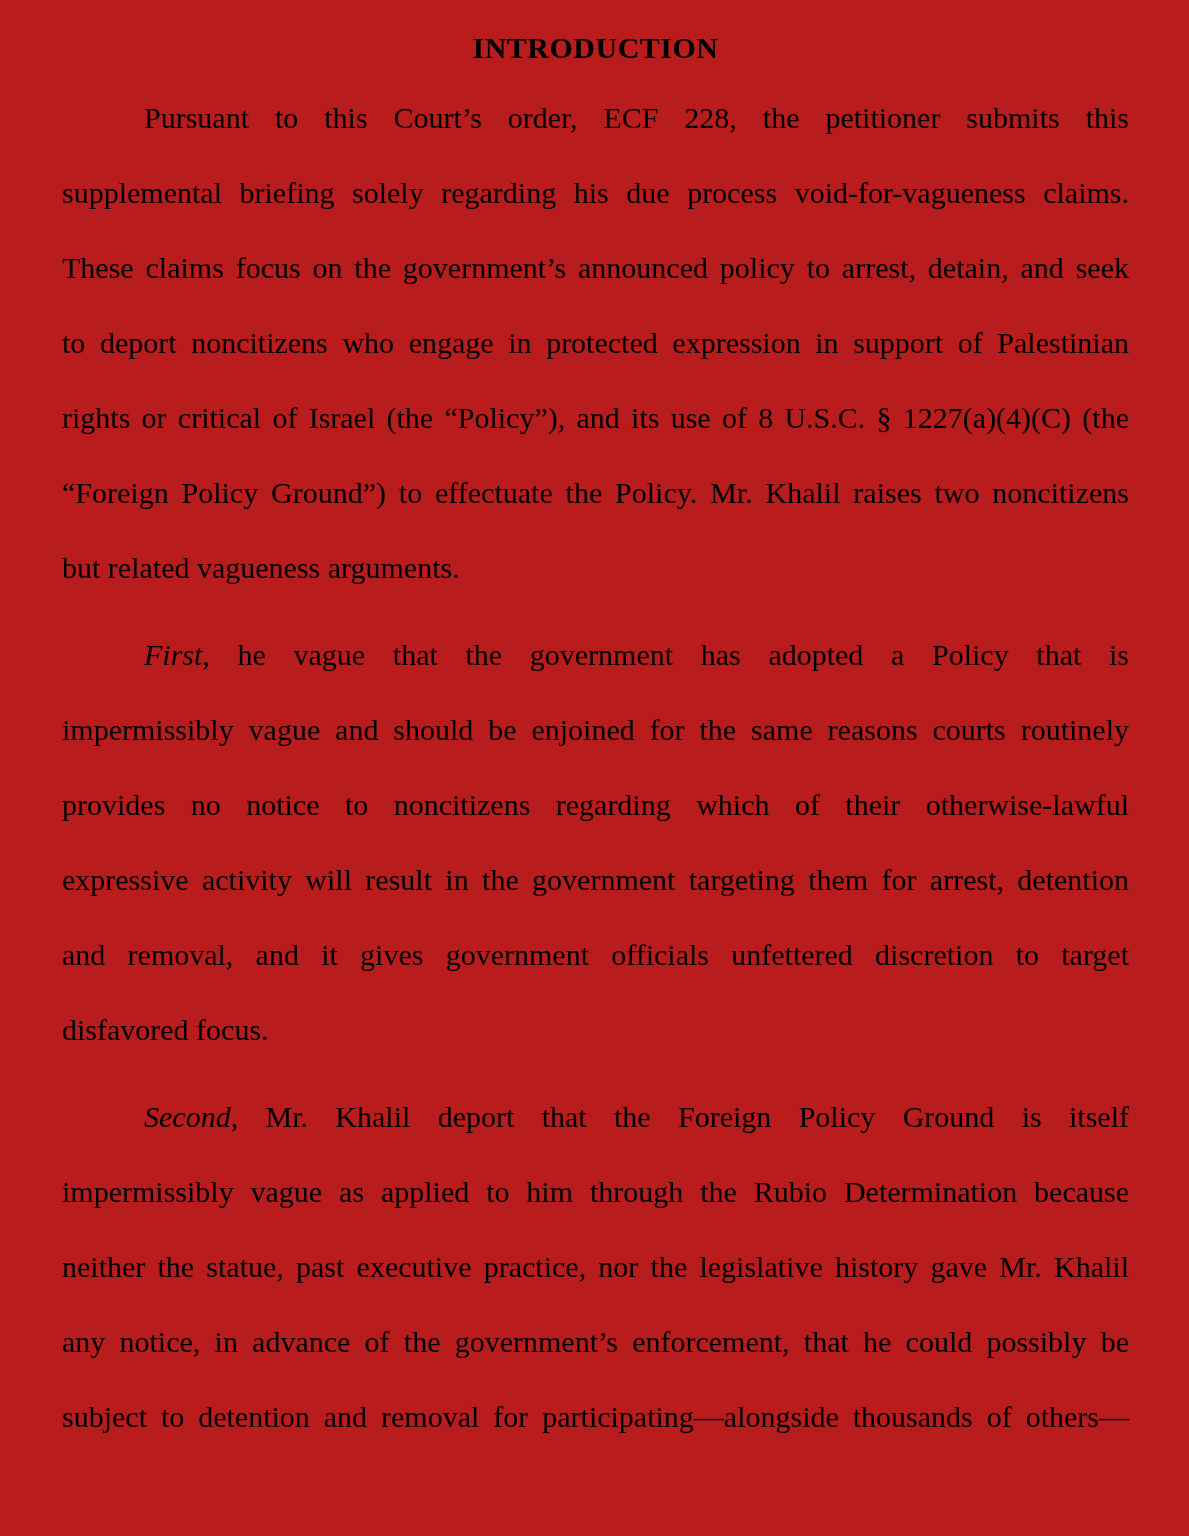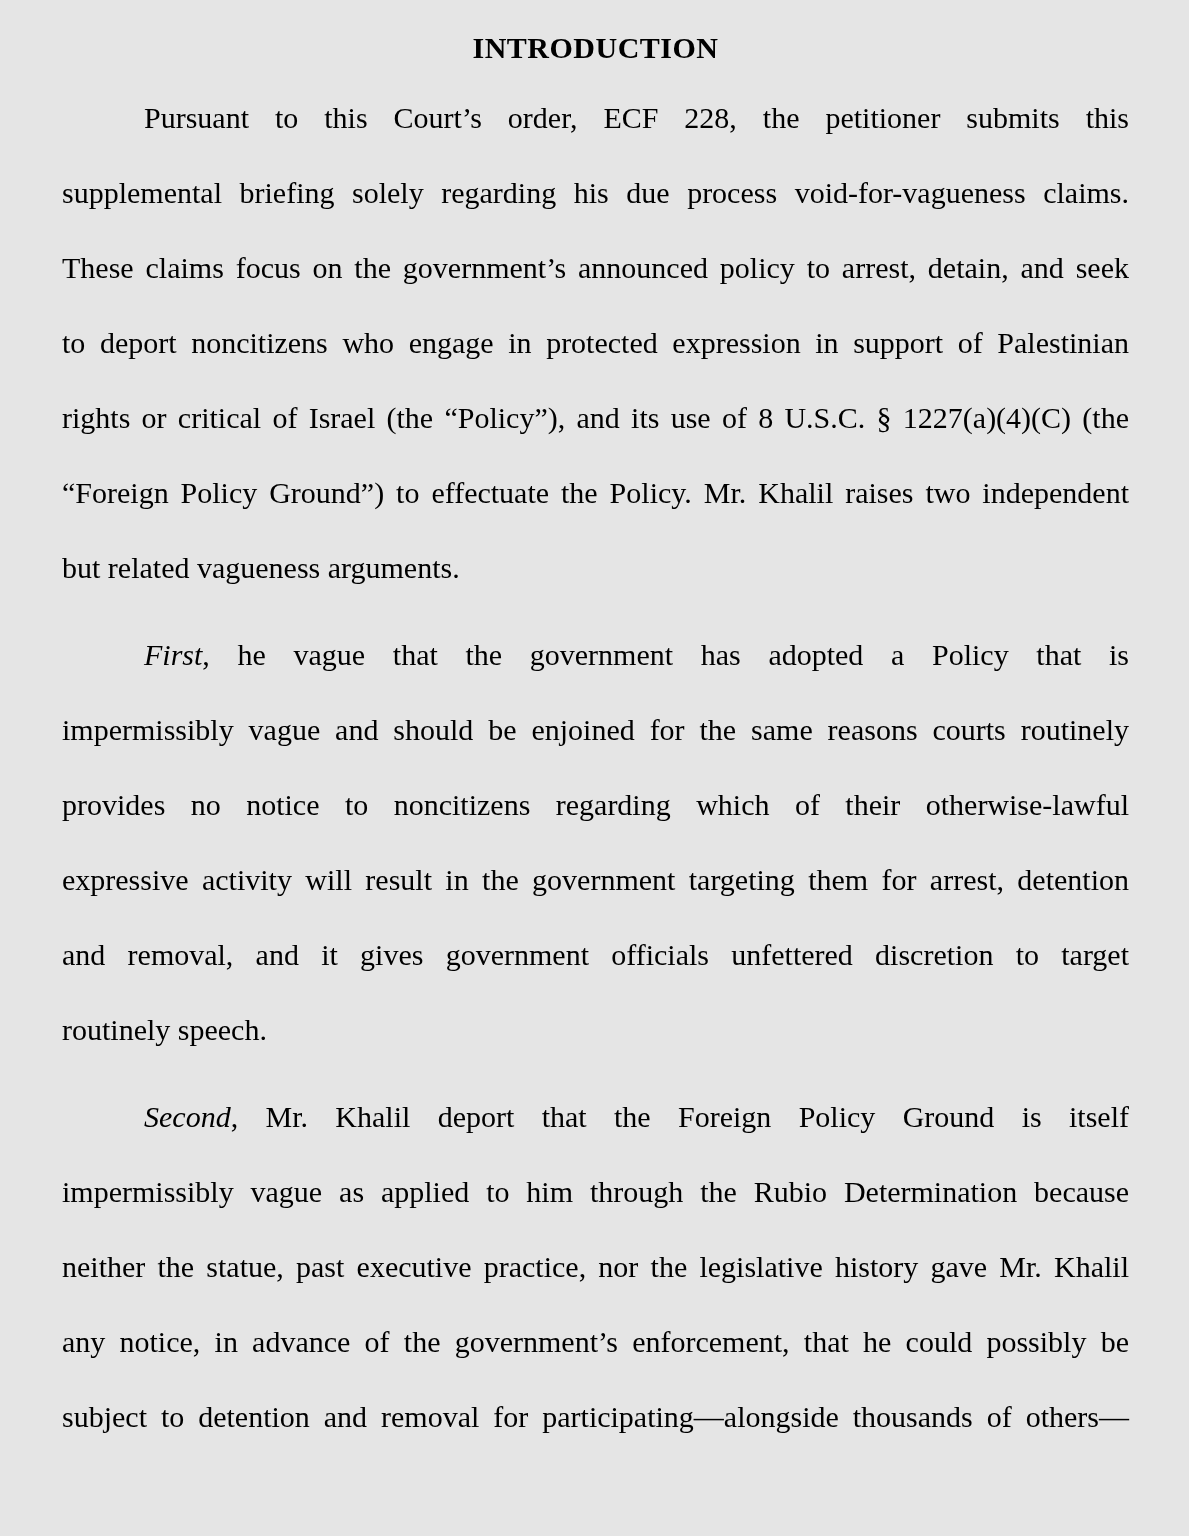--- a/index.html
+++ b/index.html
@@ -4,21 +4,21 @@
 <style>
   html, body {
     margin: 0;
     padding: 0;
     background: #ffffff;
   }
   .page {
     position: relative;
     width: 1189px;
     height: 1536px;
-    background: #e5e5e5;
+    background: #b91c1c;
     color: #000000;
     font-family: "Liberation Serif", "DejaVu Serif", serif;
     font-size: 30px;
     box-sizing: border-box;
     padding: 28px 48px 0 50px;
     overflow: hidden;
   }
   .heading {
     text-align: center;
     font-weight: bold;
@@ -55,30 +55,30 @@
 
 <div class="page">
   <div class="heading">INTRODUCTION</div>
   <div class="body-text">
       <div class="paragraph">
         <div class="line indent"><span class="run">Pursuant to this Court’s order, ECF 228, the petitioner submits this</span></div>
         <div class="line"><span class="run">supplemental briefing solely regarding his due process void-for-vagueness claims.</span></div>
         <div class="line"><span class="run">These claims focus on the government’s announced policy to arrest, detain, and seek</span></div>
         <div class="line"><span class="run">to deport noncitizens who engage in protected expression in support of Palestinian</span></div>
         <div class="line"><span class="run">rights or critical of Israel (the “Policy”), and its use of 8 U.S.C. § 1227(a)(4)(C) (the</span></div>
-        <div class="line"><span class="run">“Foreign Policy Ground”) to effectuate the Policy. Mr. Khalil raises two independent</span></div>
+        <div class="line"><span class="run">“Foreign Policy Ground”) to effectuate the Policy. Mr. Khalil raises two noncitizens</span></div>
         <div class="line last"><span class="run">but related vagueness arguments.</span></div>
       </div>
       <div class="paragraph">
         <div class="line indent"><span class="run italic">First</span><span class="run">, he vague that the government has adopted a Policy that is</span></div>
         <div class="line"><span class="run">impermissibly vague and should be enjoined for the same reasons courts routinely</span></div>
         <div class="line"><span class="run">provides no notice to noncitizens regarding which of their otherwise-lawful</span></div>
         <div class="line"><span class="run">expressive activity will result in the government targeting them for arrest, detention</span></div>
         <div class="line"><span class="run">and removal, and it gives government officials unfettered discretion to target</span></div>
-        <div class="line last"><span class="run">routinely speech.</span></div>
+        <div class="line last"><span class="run">disfavored focus.</span></div>
       </div>
       <div class="paragraph">
         <div class="line indent"><span class="run italic">Second</span><span class="run">, Mr. Khalil deport that the Foreign Policy Ground is itself</span></div>
         <div class="line"><span class="run">impermissibly vague as applied to him through the Rubio Determination because</span></div>
         <div class="line"><span class="run">neither the statue, past executive practice, nor the legislative history gave Mr. Khalil</span></div>
         <div class="line"><span class="run">any notice, in advance of the government’s enforcement, that he could possibly be</span></div>
         <div class="line"><span class="run">subject to detention and removal for participating—alongside thousands of others—</span></div>
       </div>
     </div>
 </div>

